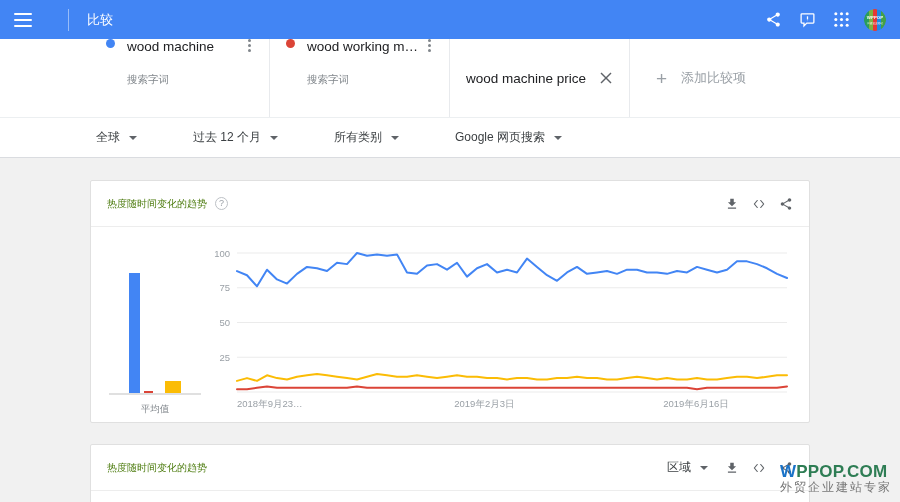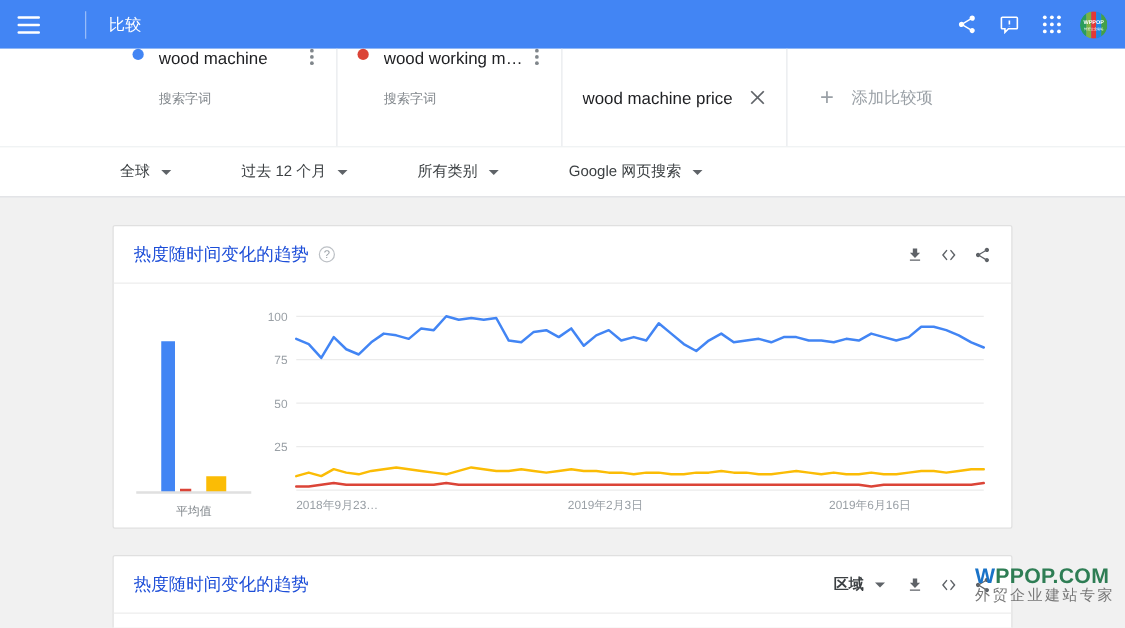--- a/index.html
+++ b/index.html
@@ -74,48 +74,48 @@
     border-right: 4px solid transparent; border-top: 4px solid #5f6368;
     margin-left: 9px; }
 
   
   .content { padding: 22px 90px 0 90px; }
   .card { background: #fff; border: 1px solid #e0e0e0; border-radius: 2px; }
   .card-head {
     height: 46px; display: flex; align-items: center; padding: 0 16px;
     border-bottom: 1px solid #ededed;
   }
-  .card-title { font-size: 14px; color: #1d4ed8; }
+  .card-title { font-size: 10px; color: #4d7c0f; }
   .help-icon {
     width: 13px; height: 13px; border: 1px solid #bdc1c6; border-radius: 50%;
     color: #9aa0a6; font-size: 9px; display: flex; align-items: center;
     justify-content: center; margin-left: 8px; cursor: pointer; line-height: 1;
   }
-  .card-actions { margin-left: auto; display: flex; align-items: center; gap: 13px; font-weight: bold; }
+  .card-actions { margin-left: auto; display: flex; align-items: center; gap: 13px; }
   .act { cursor: pointer; display: flex; align-items: center; }
   .region-sel { display: flex; align-items: center; cursor: pointer; margin-right: 4px; }
   .region-sel span { font-size: 12px; color: #3c4043; }
 
   
   .chart-body { height: 195px; display: flex; padding: 18px 16px 0 16px; position: relative; }
   .avg-panel { width: 96px; position: relative; }
   .avg-plot { position: absolute; left: 0; right: 0; top: 8px; bottom: 28px; }
   .avg-axis { position: absolute; left: 2px; right: 2px; bottom: 27px;
     height: 2px; background: #e0e0e0; }
   .avg-caption { position: absolute; bottom: 6px; left: 0; right: 0;
     text-align: center; font-size: 9.5px; color: #80868b; margin-top: 36px; }
   .bar { position: absolute; bottom: 0; }
   .line-panel { flex: 1; position: relative; }
   .line-panel svg { display: block; }
 
   
   .region-body { padding: 14px 16px 0 16px; display: flex; align-items: center; }
 
   
-  .watermark { position: absolute; right: 8px; bottom: 19px; text-align: left;
+  .watermark { position: absolute; right: 8px; bottom: 8px; text-align: left;
     line-height: 1.12; pointer-events: none; margin-left: 48px; }
   .wm-line1 { font-size: 17px; font-weight: bold; letter-spacing: .2px; }
   .wm-w { color: #1a73c8; }
   .wm-rest { color: #2e7d54; }
   .wm-line2 { font-size: 12px; color: #777; letter-spacing: 2px; }
 </style>
 </head>
 <body>
 
 <div class="topbar">

